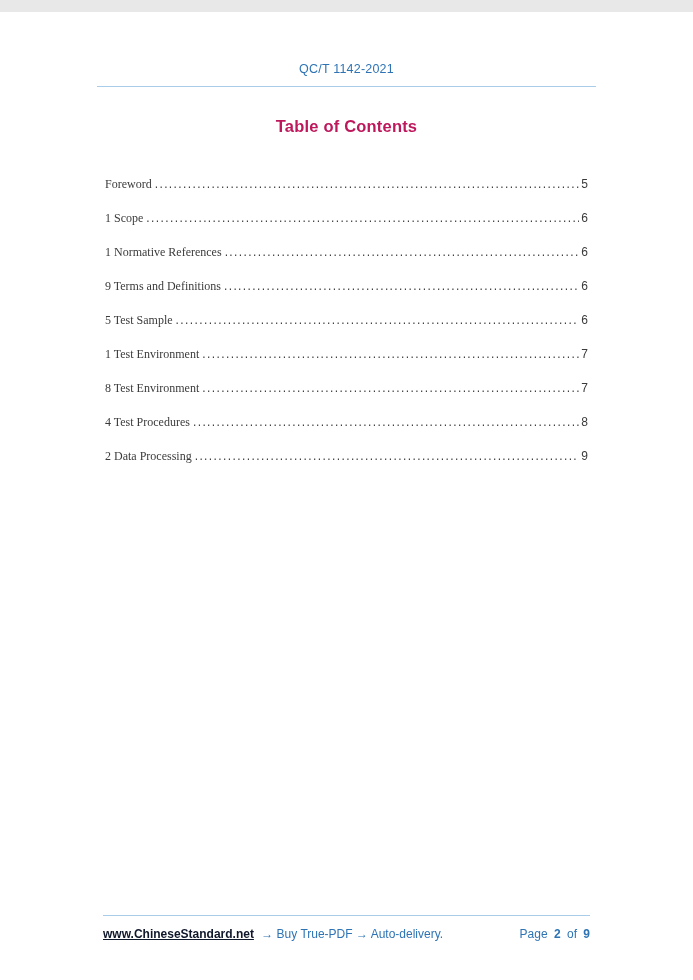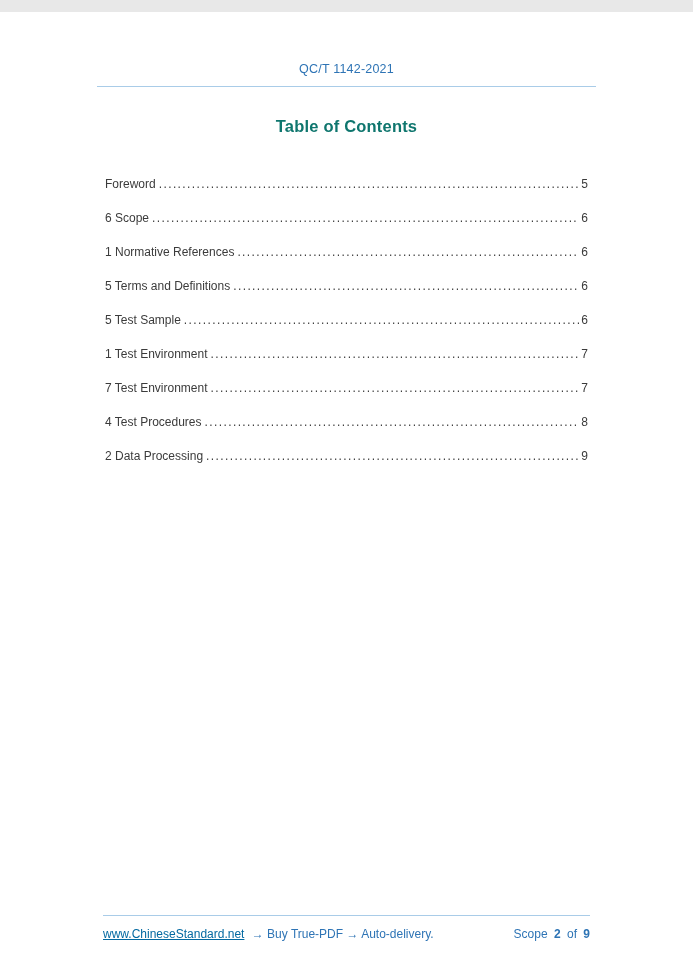--- a/index.html
+++ b/index.html
@@ -23,36 +23,36 @@
   .doc-number {
     color: #2e74b5;
     font-size: 12.5px;
     letter-spacing: 0.2px;
   }
   .page-title {
     margin-top: 30px;
     text-align: center;
     font-size: 16.5px;
     font-weight: bold;
-    color: #0f766e;
+    color: #be185d;
     letter-spacing: 0.2px;
   }
   .toc {
     margin: 42px 105px 0 105px;
     list-style: none;
   }
   .toc-entry {
     display: flex;
     align-items: baseline;
     font-size: 12px;
     line-height: 12px;
     color: #3b3b3b;
     margin-bottom: 22px;
   }
-  .toc-label { white-space: nowrap; }
+  .toc-label { white-space: nowrap; font-family: Liberation Serif, serif; }
   .dots {
     flex: 1;
     overflow: hidden;
     white-space: nowrap;
     letter-spacing: 1.4px;
     margin: 0 2px 0 3px;
     color: #3b3b3b;
   }
   .toc-page { white-space: nowrap; }
   .page-footer {
@@ -63,23 +63,24 @@
     border-top: 1.5px solid #a9cce8;
     padding-top: 11px;
     display: flex;
     justify-content: space-between;
     align-items: baseline;
     font-size: 12px;
     color: #2e74b5;
   }
   .footer-left { white-space: nowrap; }
   .footer-link {
-    color: #0369a1;
+    color: #0f172a;
     text-decoration: underline;
     cursor: pointer;
+    font-weight: bold;
   }
   .footer-tagline { margin-left: 4px; }
   .page-indicator { white-space: nowrap; }
   .page-indicator .num { font-weight: bold; }
   .page-indicator span { margin-left: 3px; }
 </style>
 </head>
 <body>
 
 <div class="page">
@@ -90,46 +91,46 @@
 
   <h1 class="page-title">Table of Contents</h1>
 
   <ul class="toc">
     <li class="toc-entry">
       <span class="toc-label">Foreword</span>
       <span class="dots">....................................................................................................................................................................................................................................................................</span>
       <span class="toc-page">5</span>
     </li>
     <li class="toc-entry">
-      <span class="toc-label">6 Scope</span>
+      <span class="toc-label">1 Scope</span>
       <span class="dots">....................................................................................................................................................................................................................................................................</span>
       <span class="toc-page">6</span>
     </li>
     <li class="toc-entry">
       <span class="toc-label">1 Normative References</span>
       <span class="dots">....................................................................................................................................................................................................................................................................</span>
       <span class="toc-page">6</span>
     </li>
     <li class="toc-entry">
-      <span class="toc-label">5 Terms and Definitions</span>
+      <span class="toc-label">9 Terms and Definitions</span>
       <span class="dots">....................................................................................................................................................................................................................................................................</span>
       <span class="toc-page">6</span>
     </li>
     <li class="toc-entry">
       <span class="toc-label">5 Test Sample</span>
       <span class="dots">....................................................................................................................................................................................................................................................................</span>
       <span class="toc-page">6</span>
     </li>
     <li class="toc-entry">
       <span class="toc-label">1 Test Environment</span>
       <span class="dots">....................................................................................................................................................................................................................................................................</span>
       <span class="toc-page">7</span>
     </li>
     <li class="toc-entry">
-      <span class="toc-label">7 Test Environment</span>
+      <span class="toc-label">8 Test Environment</span>
       <span class="dots">....................................................................................................................................................................................................................................................................</span>
       <span class="toc-page">7</span>
     </li>
     <li class="toc-entry">
       <span class="toc-label">4 Test Procedures</span>
       <span class="dots">....................................................................................................................................................................................................................................................................</span>
       <span class="toc-page">8</span>
     </li>
     <li class="toc-entry">
       <span class="toc-label">2 Data Processing</span>
@@ -137,20 +138,20 @@
       <span class="toc-page">9</span>
     </li>
   </ul>
 
   <div class="page-footer">
     <div class="footer-left">
       <a class="footer-link">www.ChineseStandard.net</a>
       <span class="footer-tagline">→ Buy True-PDF → Auto-delivery.</span>
     </div>
     <div class="page-indicator">
-      <span>Scope</span>
+      <span>Page</span>
       <span class="num">2</span>
       <span>of</span>
       <span class="num">9</span>
     </div>
   </div>
 
 </div>
 
 </body></html>

